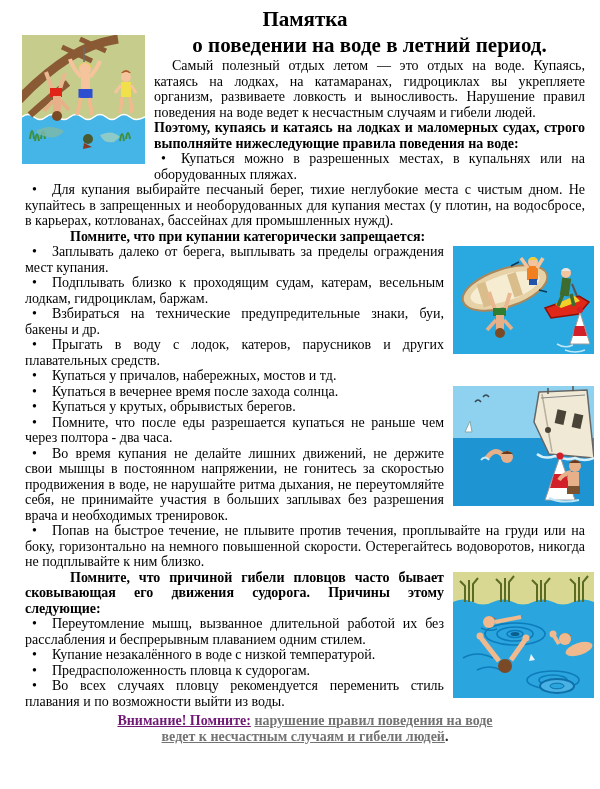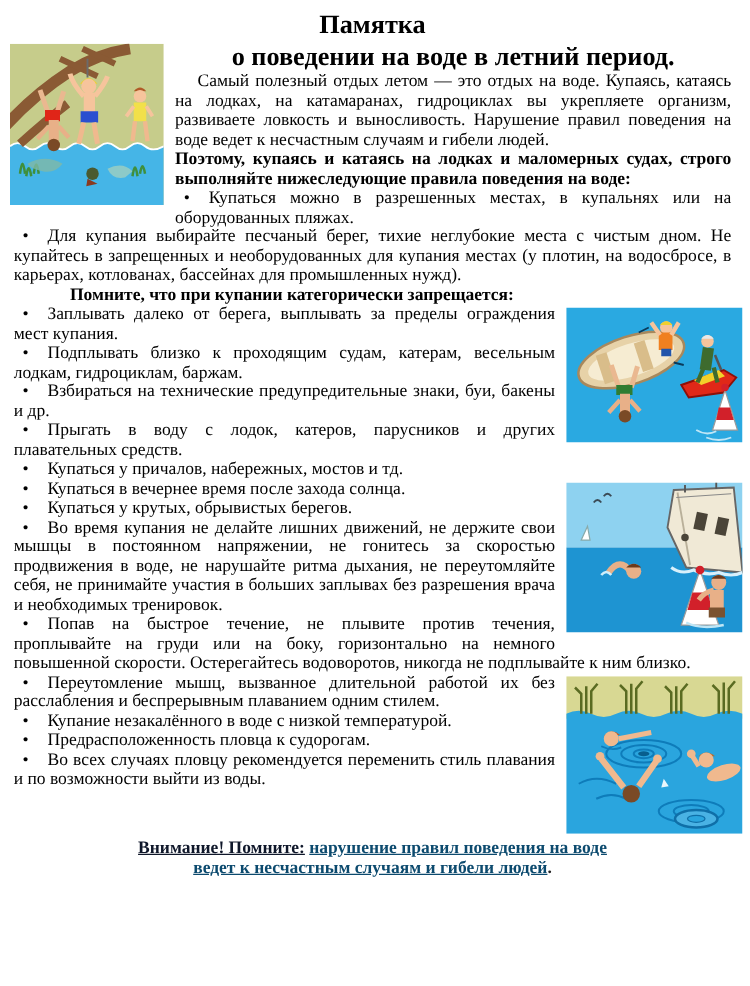--- a/index.html
+++ b/index.html
@@ -1,42 +1,42 @@
 <!DOCTYPE html>
 <html lang="ru"><head>
 <meta charset="utf-8">
 <style>
   html,body{margin:0;padding:0;background:#ffffff;}
   .page{
     position:relative;
     width:600px;height:789px;
     box-sizing:border-box;
-    padding:6px 15px 0 11px;
+    padding:6px 15px 0 25px;
     background:#ffffff;
     font-family:"Liberation Serif", serif;
     font-size:14px;line-height:15.5px;color:#000;
     text-align:justify;
     overflow:hidden;
   }
   p{margin:0;}
   .title{font-size:21px;line-height:26px;font-weight:bold;text-align:center;margin:0;}
   .indent{text-indent:18px;}
   .bi{font-weight:bold;}
   .h-indent{text-indent:45px;}
   .li .bm{display:inline-block;width:20px;padding-left:7px;text-indent:0;}
   
   .fl{float:left;width:123px;height:129px;margin:3px 9px 3px -3px;}
   .fr{float:right;margin:2px -9px 4px 9px;width:141px;}
   .img-boat{height:108px;}
   .img-ship{height:120px;}
   .img-pond{height:126px;}
   .fl svg,.fr svg{display:block;width:100%;height:100%;}
   .warning{clear:both;text-align:center;font-weight:bold;margin-top:4px;line-height:16px;}
-  .warn-prefix{color:#0f172a;text-decoration:underline;}
-  .warn-main{color:#0c4a6e;text-decoration:underline;}
+  .warn-prefix{color:#701a75;text-decoration:underline;}
+  .warn-main{color:#737373;text-decoration:underline;}
   .warn-period{color:#222;}
 </style>
 </head>
 <body>
 
 <div class="page">
 
   <p class="title">Памятка</p>
 
   <span class="fl" aria-hidden="true">
@@ -163,20 +163,23 @@
         <path d="M118,86 Q110,88 106,94" stroke="#e8b088" stroke-width="4" fill="none"></path>
         <rect x="115" y="86" width="11" height="16" fill="#e8b088"></rect>
         <rect x="114" y="100" width="13" height="8" fill="#7a5230"></rect>
         <path d="M96,112 q12,6 30,2" stroke="#bfe6f6" stroke-width="2" fill="none"></path>
       </svg>
     </span>
     <span class="bm">•</span><span>Купаться в вечернее время после захода солнца.</span>
   </p>
   <p class="li">
     <span class="bm">•</span><span>Купаться у крутых, обрывистых берегов.</span>
+  </p>
+  <p class="li">
+    <span class="bm">•</span><span>Помните, что после еды разрешается купаться не раньше чем через полтора - два часа.</span>
   </p>
   <p class="li">
     <span class="bm">•</span><span>Во время купания не делайте лишних движений, не держите свои мышцы в постоянном напряжении, не гонитесь за скоростью продвижения в воде, не нарушайте ритма дыхания, не переутомляйте себя, не принимайте участия в больших заплывах без разрешения врача и необходимых тренировок.</span>
   </p>
   <p class="li">
     <span class="bm">•</span><span>Попав на быстрое течение, не плывите против течения, проплывайте  на груди или на боку, горизонтально на немного повышенной  скорости. Остерегайтесь водоворотов, никогда не подплывайте к ним близко.</span>
   </p>
 
 
   <p class="bi h-indent">
@@ -210,20 +213,21 @@
         <path d="M106,64 Q112,58 119,64" fill="#b86a2a"></path>
         <circle cx="112" cy="67" r="6" fill="#f0b98e"></circle>
         <ellipse cx="126" cy="77" rx="14" ry="6" fill="#f0b98e" transform="rotate(-18 126 77)"></ellipse>
         <path d="M106,72 L101,64" stroke="#f0b98e" stroke-width="4" fill="none"></path>
         <circle cx="100" cy="62" r="3.5" fill="#f0b98e"></circle>
         <ellipse cx="104" cy="114" rx="17" ry="7" fill="#49b2e4" stroke="#0f6fa8" stroke-width="2"></ellipse>
         <ellipse cx="104" cy="114" rx="7" ry="2.8" fill="#2aa5de" stroke="#0f6fa8" stroke-width="1"></ellipse>
         <path d="M78,82 l4,6 l-6,1 Z" fill="#e8f6fc"></path>
       </svg>
     </span>
+    <span>Помните, что причиной гибели пловцов часто бывает сковывающая его движения судорога. Причины этому следующие:</span>
   </p>
 
   <p class="li">
     <span class="bm">•</span><span>Переутомление мышц, вызванное длительной работой их без расслабления и беспрерывным плаванием одним стилем.</span>
   </p>
   <p class="li">
     <span class="bm">•</span><span>Купание незакалённого в воде с низкой температурой.</span>
   </p>
   <p class="li">
     <span class="bm">•</span><span>Предрасположенность пловца к судорогам.</span>

